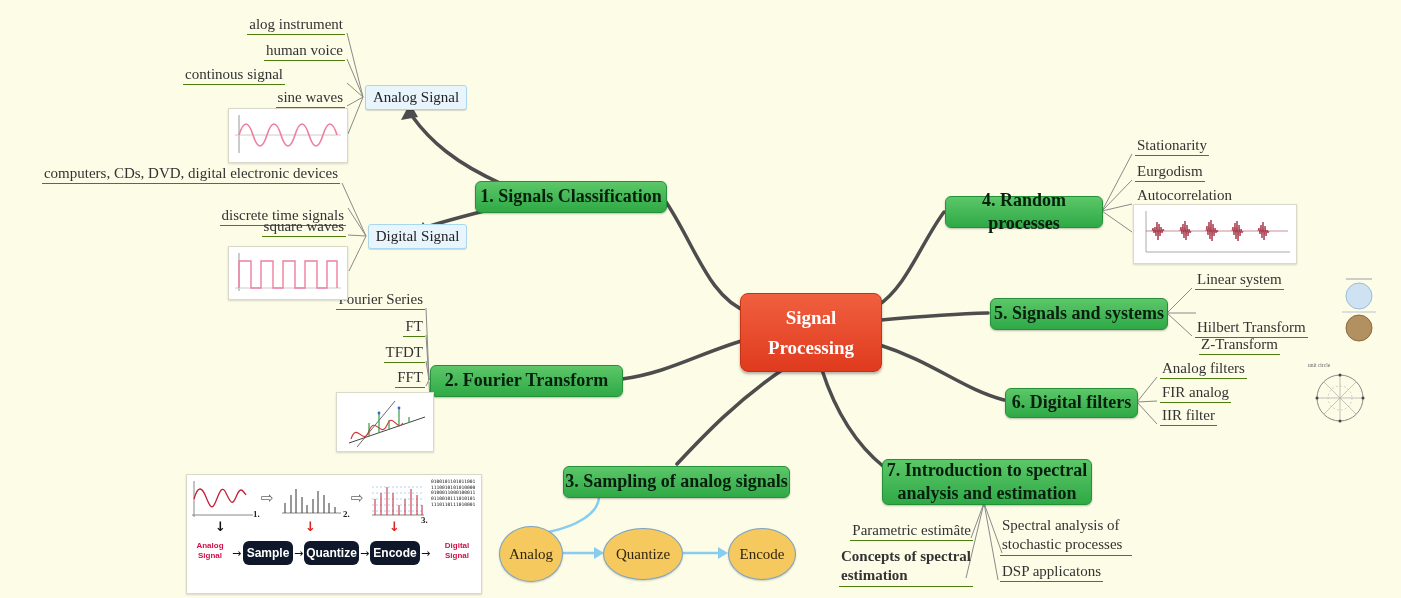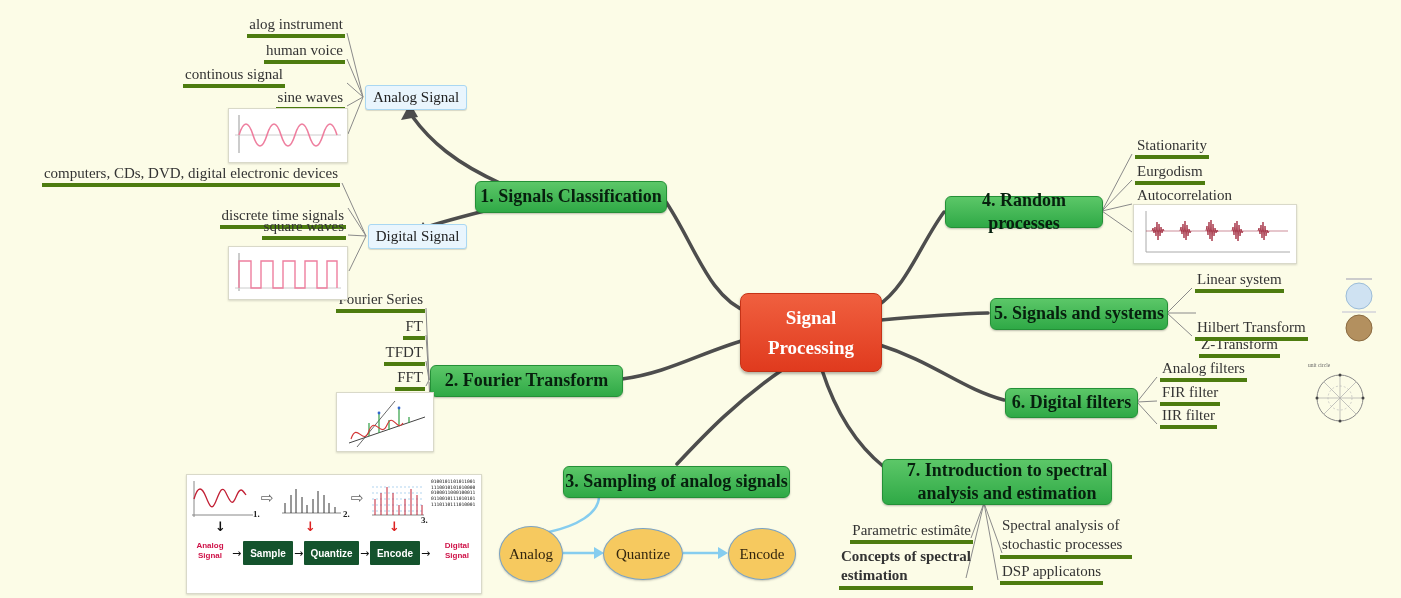--- a/index.html
+++ b/index.html
@@ -24,37 +24,37 @@
     font-weight:bold; font-size:18px; color:#07200e; text-align:center;
     box-shadow:0 1px 2px rgba(0,0,0,.25); line-height:1.3;
   }
   .node-blue {
     position:absolute; background:#e9f5fd; border:1px solid #a9d7f2; border-radius:3px;
     display:flex; align-items:center; justify-content:center;
     font-size:15px; color:#222; box-shadow:0 1px 1px rgba(0,0,0,.15);
   }
   .lbl {
     position:absolute; font-size:15px; color:#333;
-    border-bottom:4px solid #4d7c0f; padding:0 2px 1px 2px; white-space:nowrap;
+    border-bottom:1px solid #4d7c0f; padding:0 2px 1px 2px; white-space:nowrap;
   }
   .lbl.wrap { white-space:normal; line-height:1.25; }
   .ellipse {
     position:absolute; background:#f6c95f; border:1px solid #7aa3c4; border-radius:50%;
     display:flex; align-items:center; justify-content:center;
     font-size:15px; color:#33260e; box-shadow:0 1px 2px rgba(0,0,0,.2);
   }
   .img {
     position:absolute; background:#fff; border:1px solid #d9d9c9;
     box-shadow:0 1px 2px rgba(0,0,0,.15);
   }
   .img-plain { position:absolute; }
   .sd-box {
-    position:absolute; height:24px; background:#14532d; color:#fff;
-    font-family:"Liberation Sans",sans-serif; font-size:10px; font-weight:bold;
-    display:flex; align-items:center; justify-content:center; border-radius:1px;
+    position:absolute; height:24px; background:#0f172a; color:#fff;
+    font-family:"Liberation Sans",sans-serif; font-size:12px; font-weight:bold;
+    display:flex; align-items:center; justify-content:center; border-radius:6px;
   }
   .sd-lbl {
     position:absolute; color:#cf1248; font-family:"Liberation Sans",sans-serif;
     font-size:8px; font-weight:bold; text-align:center; line-height:1.25;
   }
   .sd-arrow { position:absolute; font-size:11px; color:#111; font-family:"DejaVu Sans",sans-serif; }
   .sd-big { position:absolute; font-size:15px; color:#666; font-family:"DejaVu Sans",sans-serif; }
   .sd-down { position:absolute; font-size:13px; font-weight:bold; font-family:"DejaVu Sans",sans-serif; }
   .sd-stage { position:absolute; font-size:9px; font-weight:bold; color:#222; }
   .sd-bin {
@@ -140,21 +140,21 @@
     </div>
   <div class="node-green" style="left:945px;top:196px;width:156px;height:30px;">
       <span>4. Random processes</span>
     </div>
   <div class="node-green" style="left:990px;top:298px;width:176px;height:30px;">
       <span>5. Signals and systems</span>
     </div>
   <div class="node-green" style="left:1005px;top:388px;width:131px;height:28px;">
       <span>6. Digital filters</span>
     </div>
-  <div class="node-green" style="left:882px;top:459px;width:208px;height:44px;flex-direction:column;padding-left:20px;">
+  <div class="node-green" style="left:882px;top:459px;width:208px;height:44px;flex-direction:column;">
     <span>7. Introduction to spectral</span>
     <span>analysis and estimation</span>
   </div>
 
   <div class="node-blue" style="left:365px;top:85px;width:100px;height:23px;">
       <span>Analog Signal</span>
     </div>
   <div class="node-blue" style="left:368px;top:224px;width:97px;height:23px;">
       <span>Digital Signal</span>
     </div>
@@ -175,21 +175,21 @@
 
   <div class="lbl" style="left:1135px;top:137px;">Stationarity</div>
   <div class="lbl" style="left:1135px;top:163px;">Eurgodism</div>
   <div class="lbl" style="left:1135px;top:187px;">Autocorrelation</div>
 
   <div class="lbl" style="left:1195px;top:271px;">Linear system</div>
   <div class="lbl" style="left:1199px;top:296px;margin-top:40px;">Z-Transform</div>
   <div class="lbl" style="left:1195px;top:319px;">Hilbert Transform</div>
 
   <div class="lbl" style="left:1160px;top:360px;">Analog filters</div>
-  <div class="lbl" style="left:1160px;top:384px;">FIR filter</div>
+  <div class="lbl" style="left:1160px;top:384px;">FIR analog</div>
   <div class="lbl" style="left:1160px;top:407px;">IIR filter</div>
 
   <div class="lbl" style="right:428px;top:522px;">Parametric estimâte</div>
   <div class="lbl wrap" style="right:428px;top:547px;width:130px;font-weight:bold;">Concepts of spectral estimation</div>
   <div class="lbl wrap" style="left:1000px;top:516px;width:128px;">Spectral analysis of stochastic processes</div>
   <div class="lbl" style="left:1000px;top:563px;">DSP applicatons</div>
 
   <div class="ellipse" style="left:499px;top:526px;width:62px;height:54px;">
       <span>Analog</span>
     </div>

